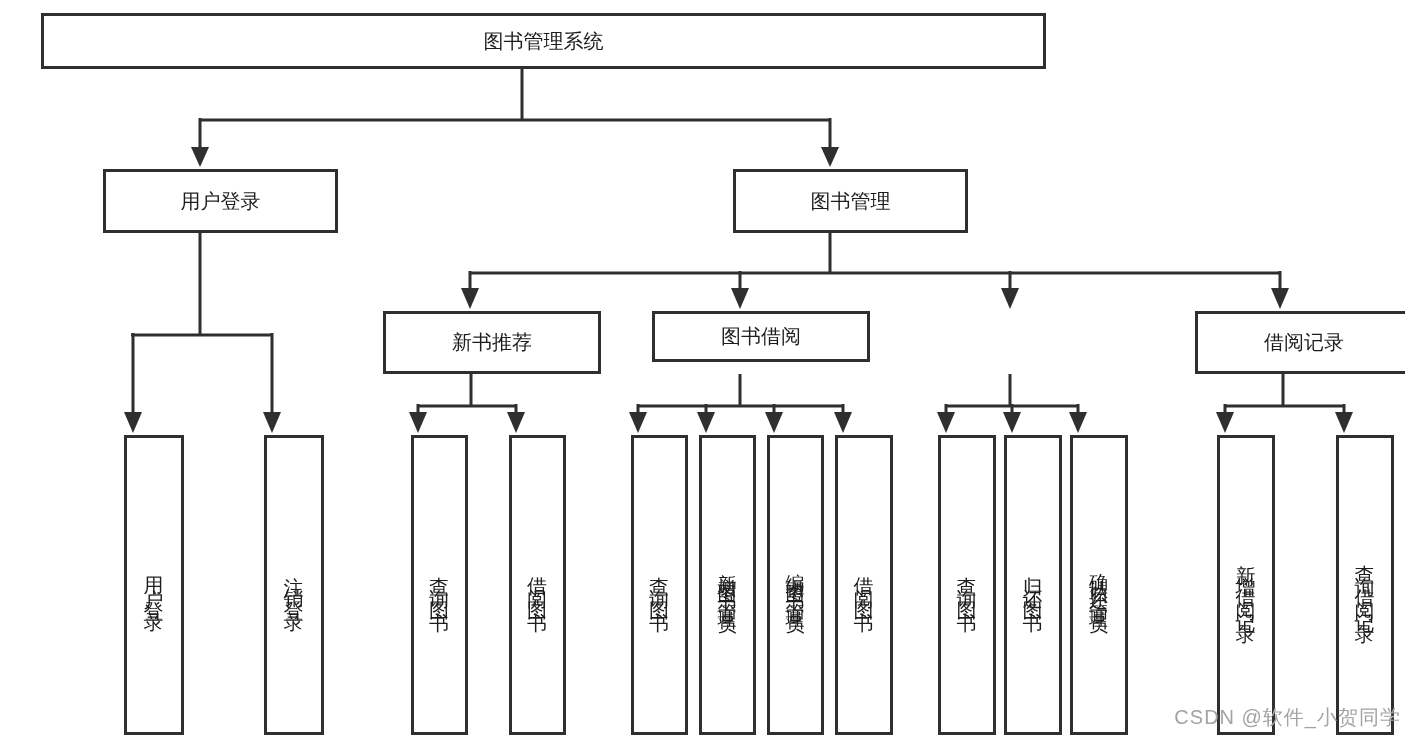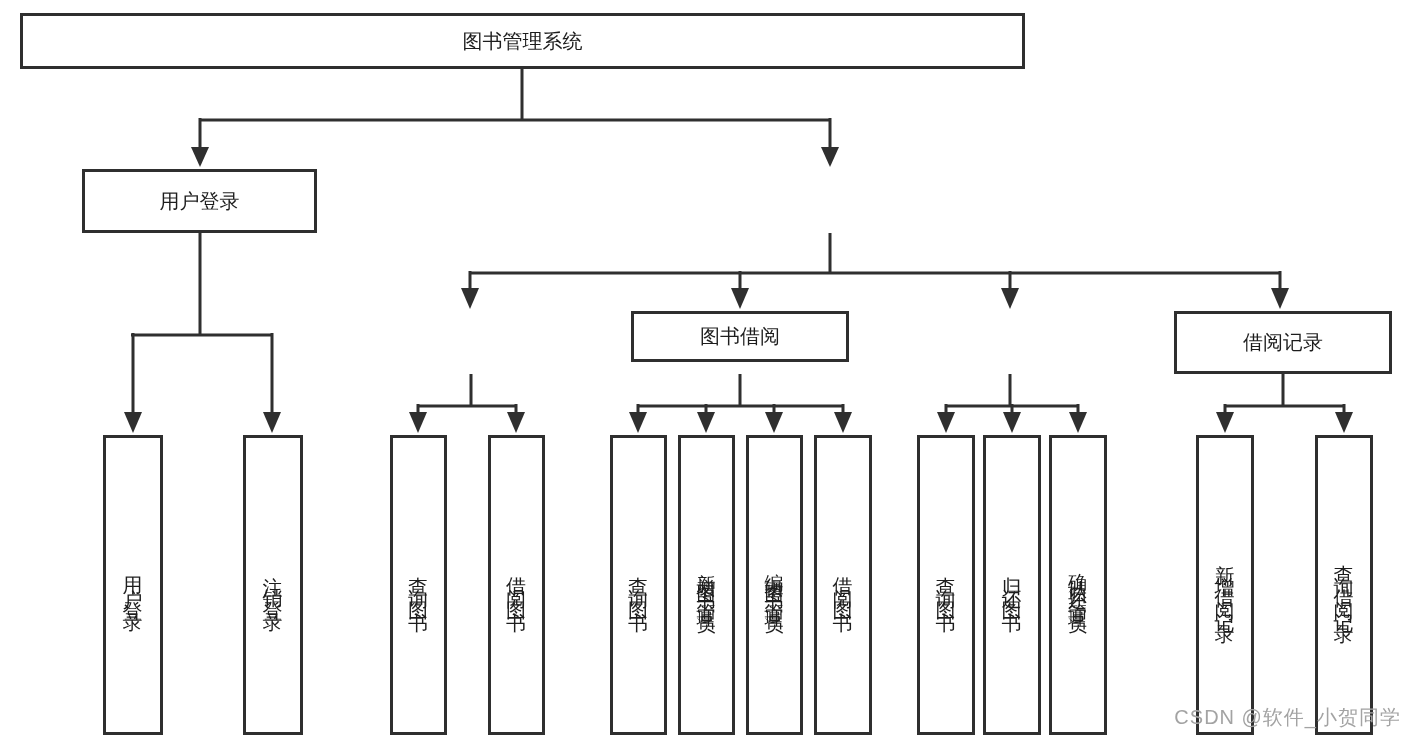--- a/index.html
+++ b/index.html
@@ -3,21 +3,21 @@
 <meta charset="utf-8">
 <style>
   html,body{margin:0;padding:0;background:#ffffff;}
   .canvas{
     position:relative;width:1405px;height:747px;background:#ffffff;overflow:hidden;
     font-family:"Liberation Sans","DejaVu Sans",sans-serif;color:#1d1d1d;
   }
   svg.connectors{position:absolute;left:0;top:0;z-index:0;}
   .node{
     position:absolute;box-sizing:border-box;background:#ffffff;border:3px solid #2f2f2f;
-    display:flex;align-items:center;justify-content:center;z-index:1;
+    display:flex;align-items:center;justify-content:center;z-index:1;margin-left:21px;
   }
   .node span{font-size:20px;color:#1d1d1d;white-space:nowrap;}
   .vnode span{
     writing-mode:vertical-rl;text-orientation:mixed;
     letter-spacing:12px;line-height:1;
   }
   .vnode.long span{letter-spacing:6px;font-size:19px;}
   .watermark{
     position:absolute;right:4px;bottom:16px;z-index:2;
     font-size:20px;color:#a3a3a3;letter-spacing:1px;white-space:nowrap;
@@ -64,21 +64,27 @@
     <polygon points="1335,412 1353,412 1344,433" fill="#2f2f2f" stroke="none"></polygon>
   </svg>
 
   <div class="node" style="left:20px;top:13px;width:1005px;height:56px">
     <span>图书管理系统</span>
   </div>
 
   <div class="node" style="left:82px;top:169px;width:235px;height:64px">
     <span>用户登录</span>
   </div>
+  <div class="node" style="left:712px;top:169px;width:235px;height:64px">
+    <span>图书管理</span>
+  </div>
 
+  <div class="node" style="left:362px;top:311px;width:218px;height:63px">
+    <span>新书推荐</span>
+  </div>
   <div class="node" style="left:631px;top:311px;width:218px;height:51px">
     <span>图书借阅</span>
   </div>
   <div class="node" style="left:1174px;top:311px;width:218px;height:63px">
     <span>借阅记录</span>
   </div>
 
   <div class="node vnode" style="left:103px;top:435px;width:60px;height:300px">
     <span>用户登录</span>
   </div>

